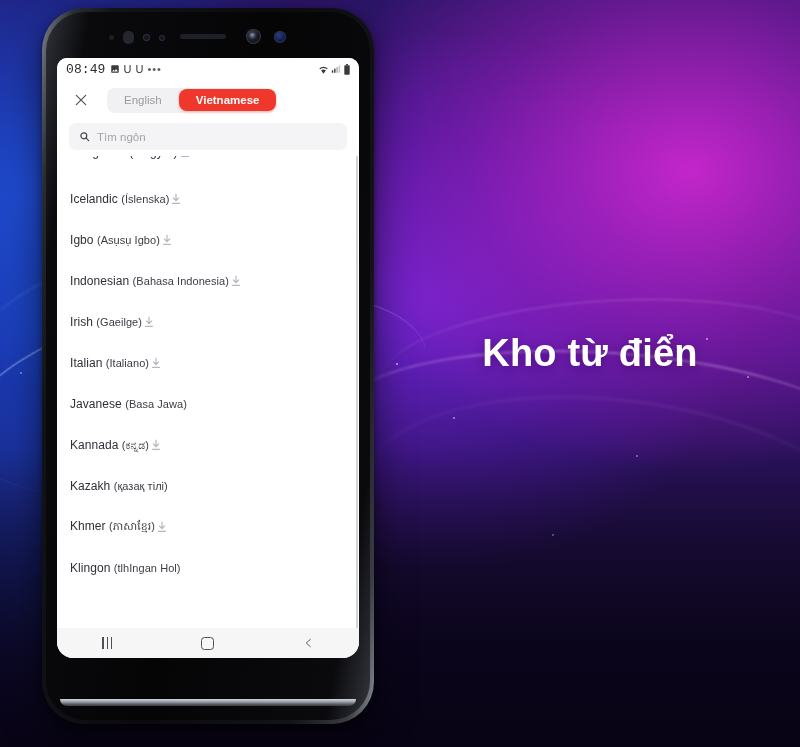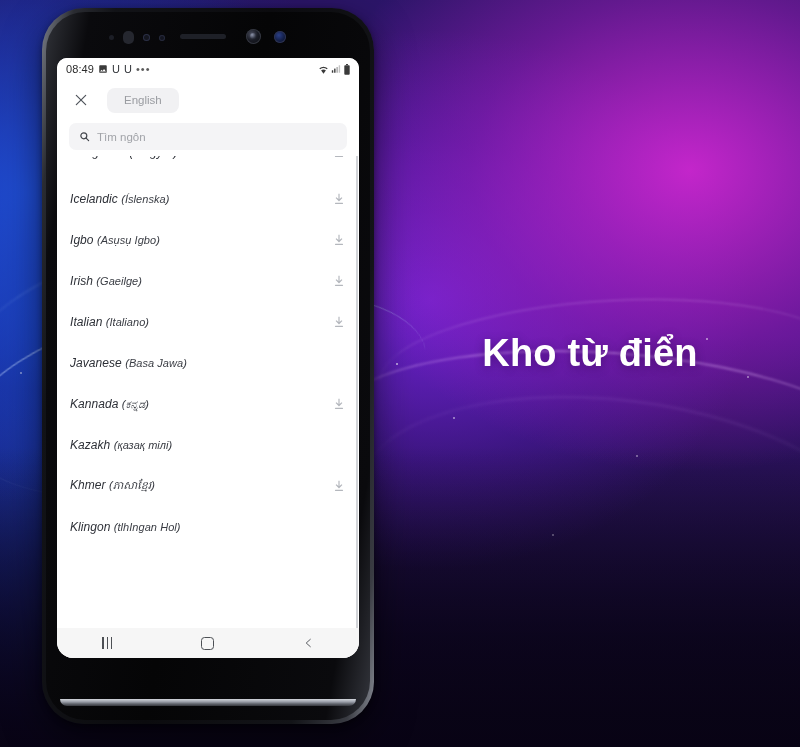--- a/index.html
+++ b/index.html
@@ -169,21 +169,21 @@
   
   .statusbar {
     height: 22px; flex: 0 0 22px;
     display: flex; align-items: center; justify-content: space-between;
     padding: 0 8px 0 9px;
     background: #ffffff;
     color: #262626;
     font-size: 10.5px;
   }
   .sb-left { display: flex; align-items: center; gap: 4px; }
-  .sb-time { font-size: 11px; letter-spacing: 0.1px; color: #2b2b2b; }
+  .sb-time { font-size: 13px; letter-spacing: 0.1px; color: #2b2b2b; font-family: Liberation Mono, monospace; }
   .sb-ico { display: inline-flex; align-items: center; color: #3a3a3a; }
   .sb-u { font-size: 11px; font-weight: 500; color: #33363b; line-height: 1; }
   .sb-dots { font-size: 11px; color: #5a5a5a; letter-spacing: 1px; line-height: 1; }
   .sb-right { display: flex; align-items: center; gap: 2px; }
 
   
   .app-header {
     flex: 0 0 40px;
     display: flex; align-items: center;
     padding: 0 12px;
@@ -236,23 +236,22 @@
   
   .lang-list {
     flex: 1 1 auto;
     position: relative;
     background: #ffffff;
     overflow: hidden;
     padding: 0 13px 0 13px;
   }
   .lang-row {
     height: 41px;
-    display: flex; align-items: center; justify-content: space-between;
+    display: flex; align-items: center; 
     cursor: pointer;
-    font-style: italic;
   }
   .lang-row.clipped { height: 22px; align-items: flex-start; overflow: hidden; }
   .lang-name { font-size: 12px; color: #2d3037; letter-spacing: 0.05px; white-space: nowrap; }
   .lang-name .native { font-size: 11px; color: #3a3d44; }
   .dl-icon { width: 14px; height: 14px; flex: 0 0 14px; color: #b4b7bd; }
   .dl-icon.hidden { visibility: hidden; }
 
   .scrollbar {
     position: absolute; right: 1px; top: 0; width: 2px; height: 100%;
     background: #d2d4d8;
@@ -349,20 +348,21 @@
 
         <div class="app-header">
           <div class="close-btn">
             <svg width="14" height="14" viewBox="0 0 24 24" fill="none" stroke="currentColor" stroke-width="2.1" stroke-linecap="round">
                 <line x1="4" y1="4" x2="20" y2="20"></line>
                 <line x1="20" y1="4" x2="4" y2="20"></line>
               </svg>
           </div>
           <div class="segmented">
             <div class="seg">English</div>
+            <div class="seg active">Vietnamese</div>
           </div>
         </div>
 
         <div class="search-wrap">
           <div class="search-box">
             <span style="display:inline-flex;color:#44474d">
               <svg width="11" height="11" viewBox="0 0 24 24" fill="none" stroke="currentColor" stroke-width="2.6">
                   <circle cx="10.5" cy="10.5" r="6.5"></circle>
                   <line x1="15.5" y1="15.5" x2="21" y2="21" stroke-linecap="round"></line>
                 </svg>
@@ -392,20 +392,27 @@
           </div>
 
           <div class="lang-row">
             <span class="lang-name"><span>Igbo</span> <span class="native">(Asụsụ Igbo)</span></span>
             <span class="dl-icon"><svg width="14" height="14" viewBox="0 0 24 24" fill="currentColor">
                   <path d="M11 3h2v9.2l3.4-3.4 1.4 1.4L12 16.2 6.2 10.2l1.4-1.4L11 12.2V3z"></path>
                   <rect x="5" y="18.4" width="14" height="2" rx="0.8"></rect>
                 </svg></span>
           </div>
 
+          <div class="lang-row">
+            <span class="lang-name"><span>Indonesian</span> <span class="native">(Bahasa Indonesia)</span></span>
+            <span class="dl-icon"><svg width="14" height="14" viewBox="0 0 24 24" fill="currentColor">
+                  <path d="M11 3h2v9.2l3.4-3.4 1.4 1.4L12 16.2 6.2 10.2l1.4-1.4L11 12.2V3z"></path>
+                  <rect x="5" y="18.4" width="14" height="2" rx="0.8"></rect>
+                </svg></span>
+          </div>
 
           <div class="lang-row">
             <span class="lang-name"><span>Irish</span> <span class="native">(Gaeilge)</span></span>
             <span class="dl-icon"><svg width="14" height="14" viewBox="0 0 24 24" fill="currentColor">
                   <path d="M11 3h2v9.2l3.4-3.4 1.4 1.4L12 16.2 6.2 10.2l1.4-1.4L11 12.2V3z"></path>
                   <rect x="5" y="18.4" width="14" height="2" rx="0.8"></rect>
                 </svg></span>
           </div>
 
           <div class="lang-row">

